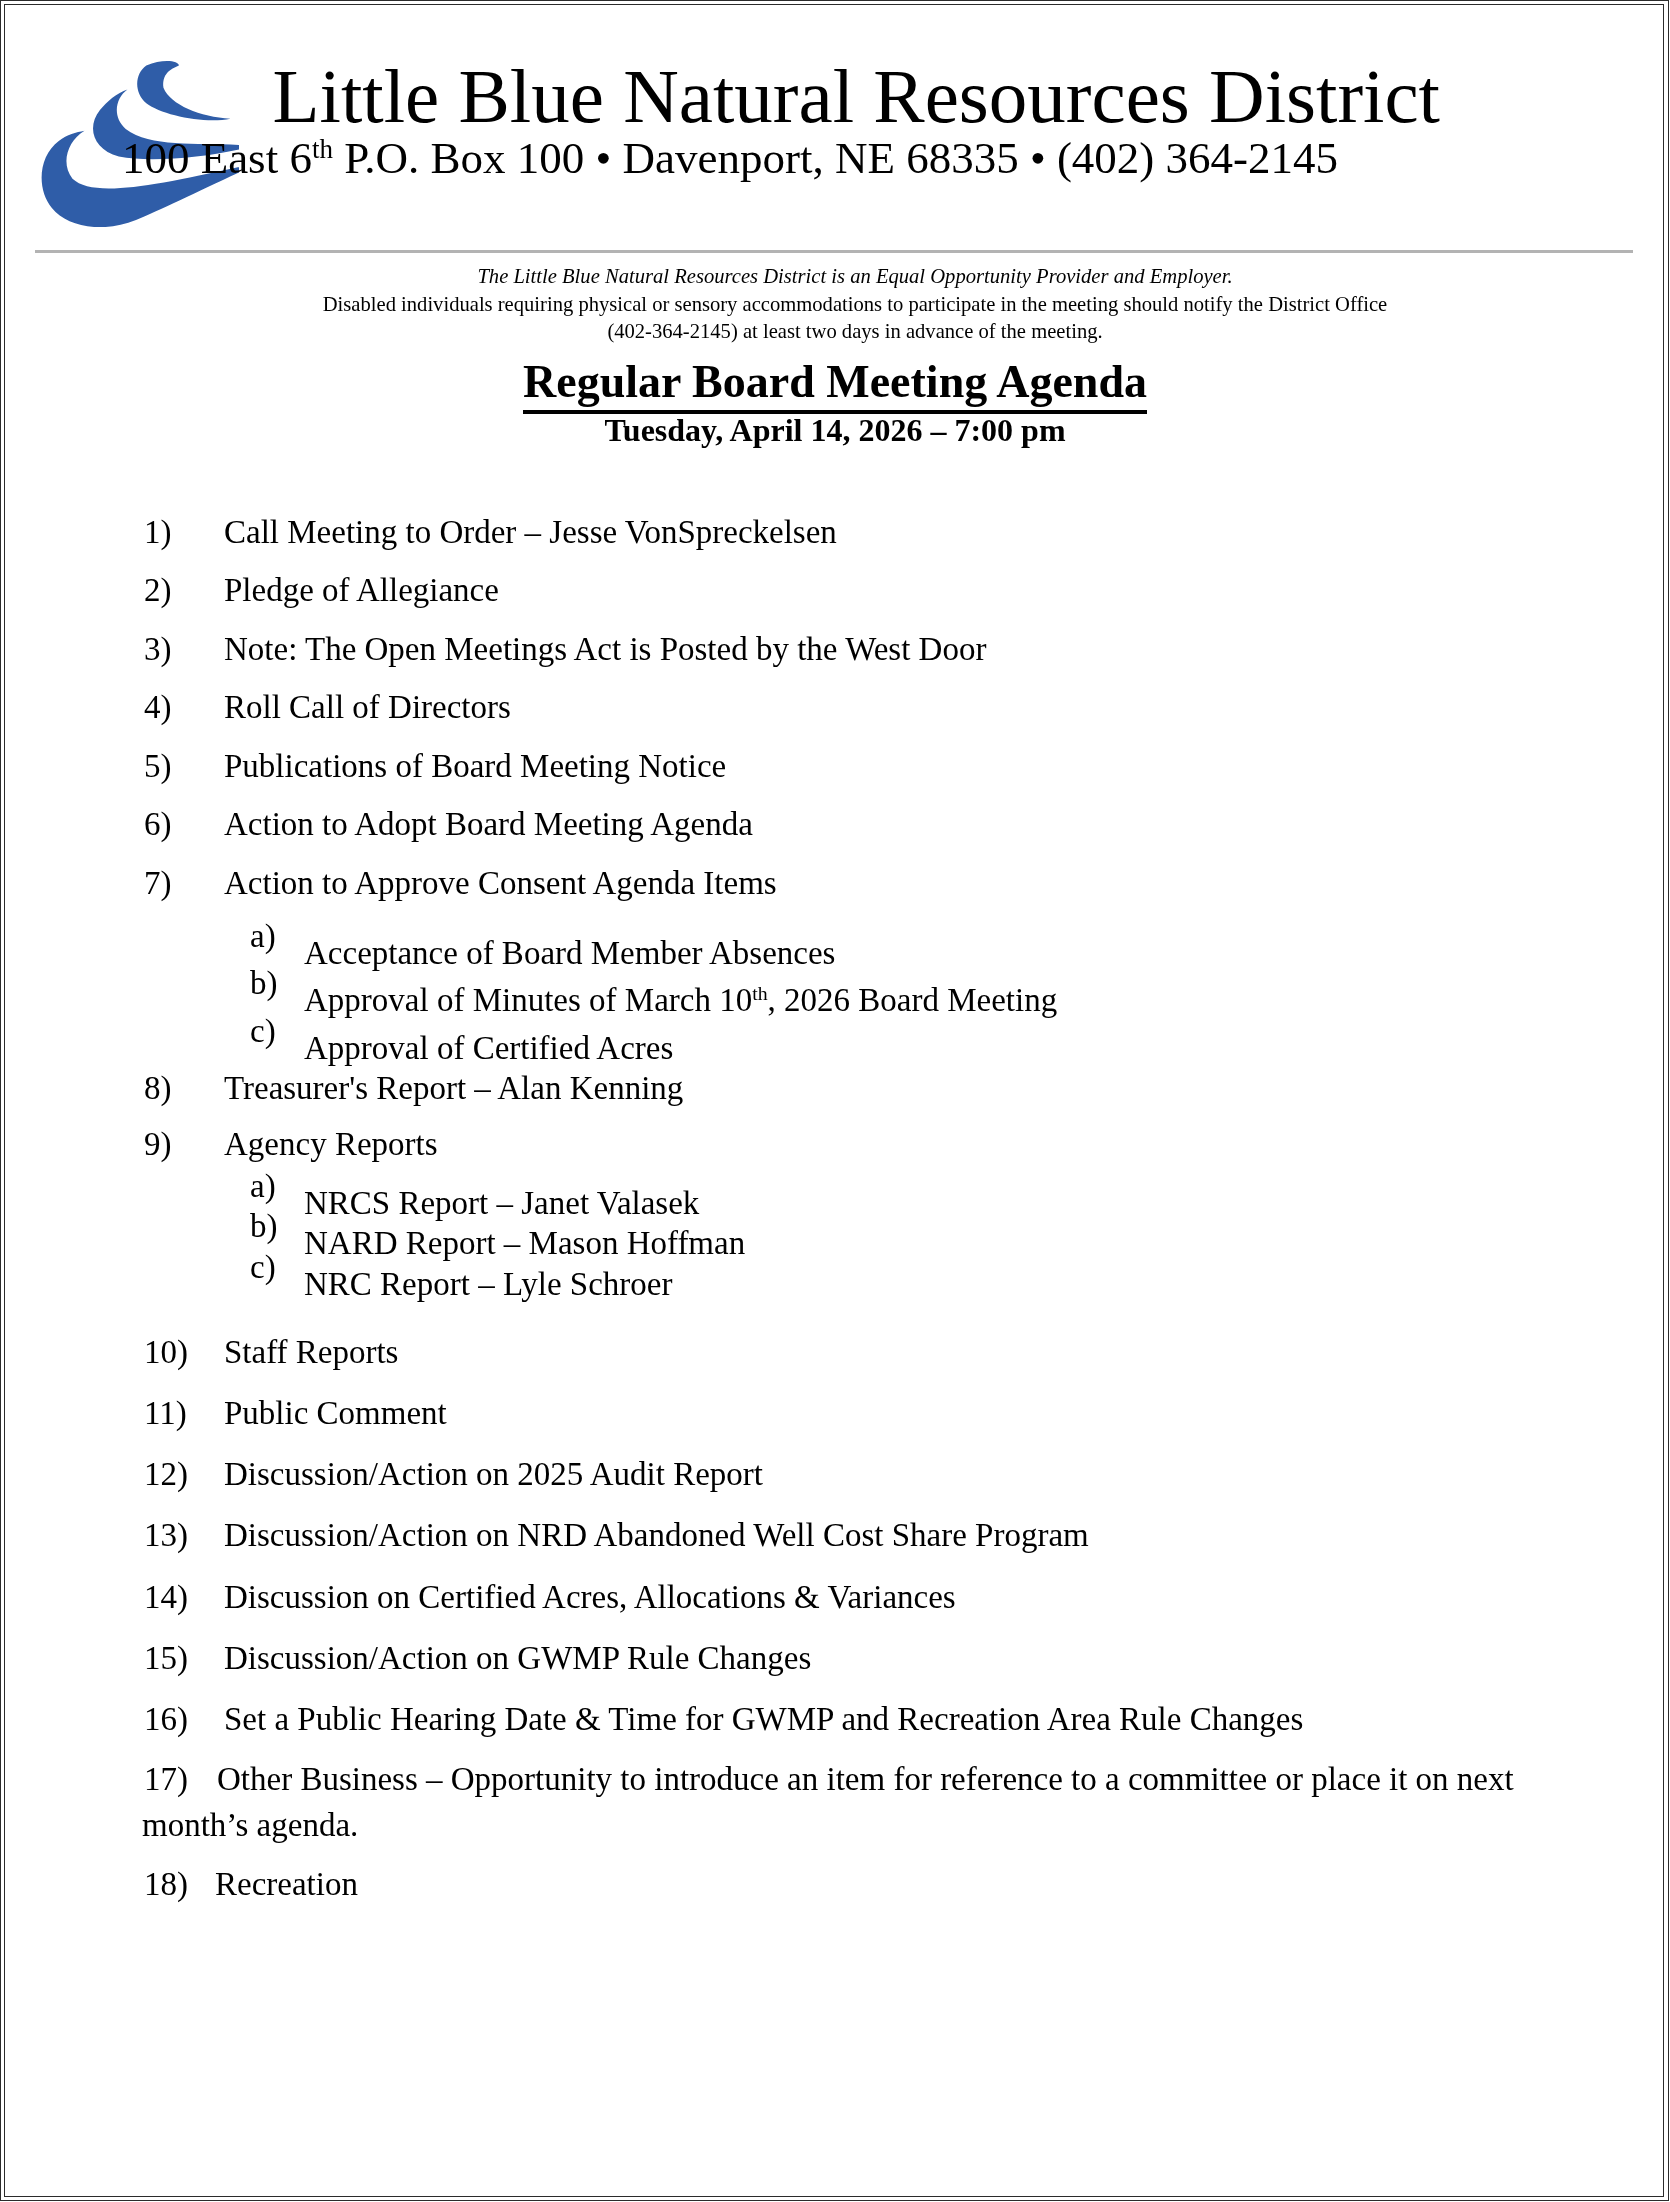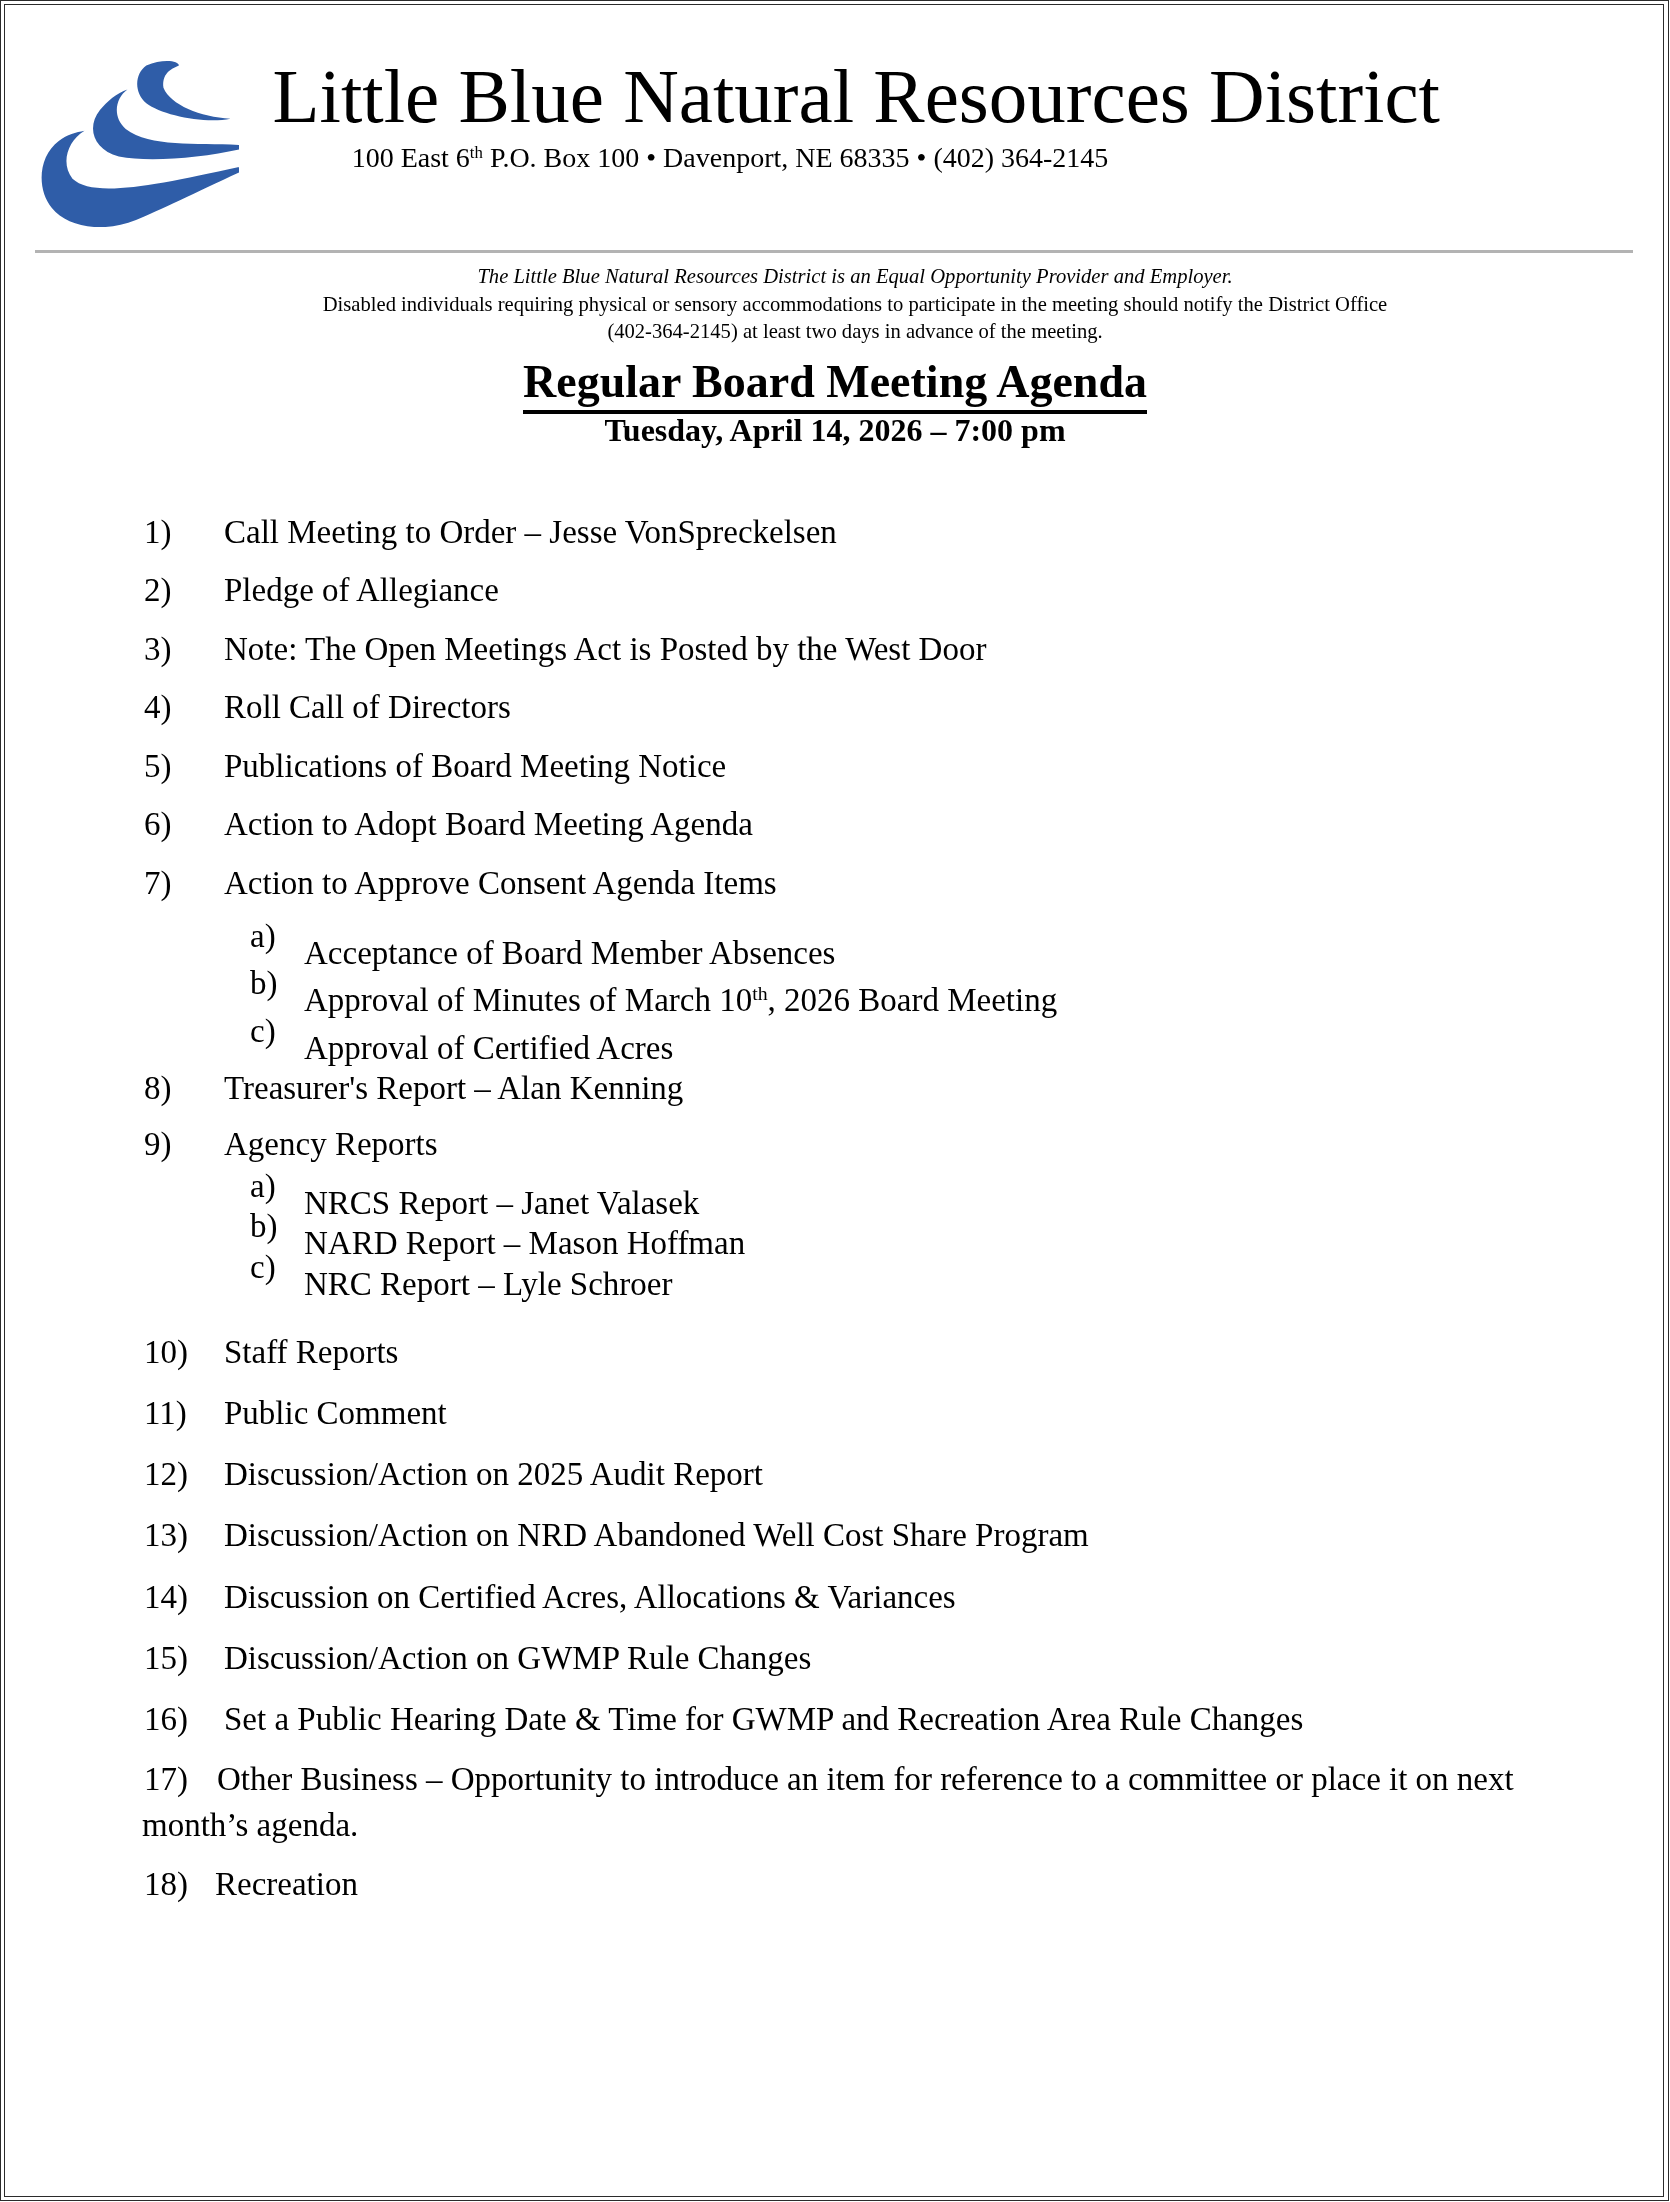--- a/index.html
+++ b/index.html
@@ -7,21 +7,21 @@
          font-family:"Liberation Serif", "DejaVu Serif", serif; color:#000; }
   .frame-outer { position:absolute; left:0; top:0; width:1667px; height:2199px;
                  border:1.7px solid #2b2b2b; box-sizing:content-box; }
   .frame-inner { position:absolute; left:4.3px; top:4.3px; width:1658px; height:2191px;
                  border:1.7px solid #2b2b2b; }
   .abs { position:absolute; white-space:nowrap; }
   .logo { position:absolute; left:33px; top:55px; width:206px; height:172px; }
   .org-title { left:0; width:1440px; padding-left:90px; box-sizing:border-box; text-align:right;
                top:53px; font-size:77px; line-height:86px; }
   .org-address { left:0; width:1460px; box-sizing:border-box; text-align:center;
-                 top:138px; font-size:28px; line-height:40px; }
+                 top:138px; font-size:45px; line-height:40px; }
   sup { font-size:0.6em; line-height:0; vertical-align:0.55em; }
   .rule { position:absolute; left:35px; top:250px; width:1598px; height:3.4px; background:#b3b3b3; }
   .notice { left:0; width:1670px; text-align:center; font-size:20.6px; line-height:27.5px;padding-left:20px; }
   .notice-1 { top:263px; font-style:italic; }
   .notice-2 { top:291px; }
   .notice-3 { top:318px; }
   .agenda-title { left:0; width:1670px; text-align:center; top:356px; font-size:46px; line-height:52px;
                   font-weight:bold; }
   .agenda-title span { border-bottom:4.3px solid #000; padding-bottom:4px; display:inline-block; line-height:48px; }
   .agenda-date { left:0; width:1670px; text-align:center; top:411px; font-size:32px; line-height:38px;

